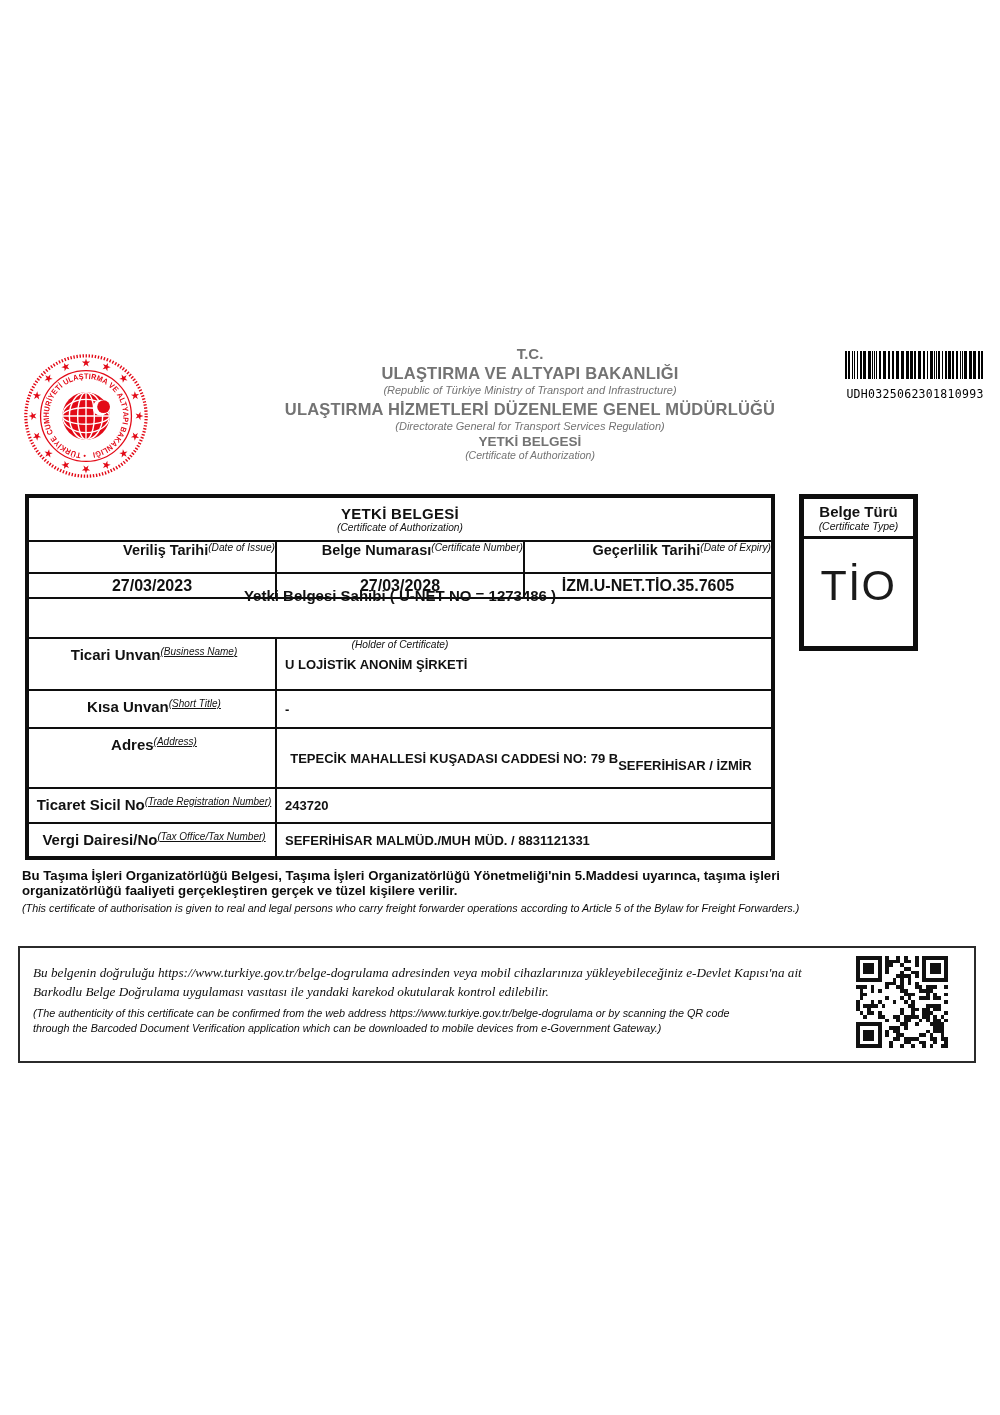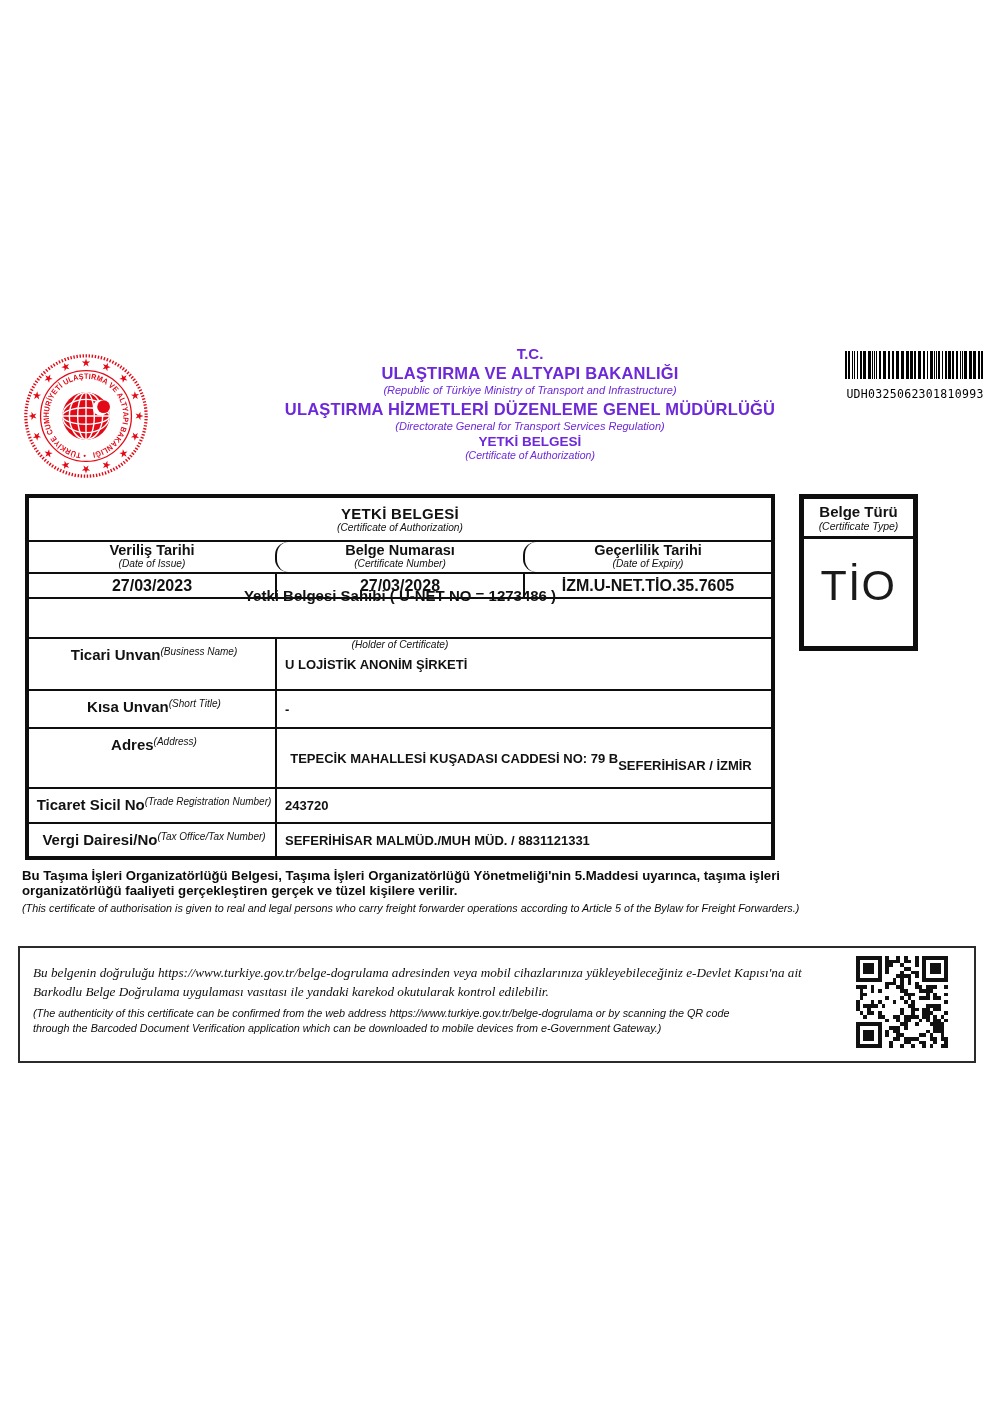--- a/index.html
+++ b/index.html
@@ -1,21 +1,21 @@
 <!DOCTYPE html>
 <html><head>
 <meta charset="utf-8">
 <style>
   html,body{margin:0;padding:0;background:#fff;}
   .page{position:relative;width:1000px;height:1415px;background:#ffffff;overflow:hidden;
         font-family:"Liberation Sans",sans-serif;color:#111;}
 
   
   .emblem{position:absolute;left:22px;top:352px;width:128px;height:128px;}
-  .header{position:absolute;left:150px;top:345px;width:760px;text-align:center;color:#6d28d9;}
+  .header{position:absolute;left:150px;top:345px;width:760px;text-align:center;color:#737373;}
   .h-tc{font-size:15px;font-weight:bold;}
   .h-min{font-size:16.5px;font-weight:bold;margin-top:2px;letter-spacing:.2px;}
   .h-min-en{font-size:11px;font-style:italic;margin-top:1px;}
   .h-dir{font-size:16.5px;font-weight:bold;margin-top:4px;letter-spacing:.2px;}
   .h-dir-en{font-size:11px;font-style:italic;margin-top:1px;}
   .h-yb{font-size:13.5px;font-weight:bold;margin-top:2px;}
   .h-yb-en{font-size:10.5px;font-style:italic;}
 
   .barcode{position:absolute;left:845px;top:351px;width:140px;text-align:center;}
   .barcode svg{display:block;}
@@ -23,31 +23,31 @@
                margin-top:8px;white-space:nowrap;color:#000;}
 
   
   .ctable{position:absolute;left:25px;top:494px;width:750px;border:4px solid #0e0e0e;
           box-sizing:border-box;background:#fff;}
   .t-title{height:42px;display:flex;flex-direction:column;justify-content:center;text-align:center;}
   .t-title .big{font-size:15px;font-weight:bold;letter-spacing:.3px;}
   .sub{font-size:10.2px;font-style:italic;font-weight:normal;}
   .t-cols,.t-vals{display:grid;grid-template-columns:246px 248px 1fr;border-top:2px solid #0e0e0e;}
   .t-cols>div+div,.t-vals>div+div{border-left:2px solid #0e0e0e;}
-  .t-col{height:30px;display:flex;flex-direction:column;justify-content:flex-start;text-align:center;border-radius:13px;}
+  .t-col{height:30px;display:flex;flex-direction:row;justify-content:flex-end;text-align:center;}
   .t-col .lbl{font-size:14.5px;font-weight:bold;}
   .t-val{height:23px;display:flex;align-items:center;justify-content:center;
          font-size:16px;font-weight:bold;}
   .t-holder{border-top:2px solid #0e0e0e;height:38px;display:flex;flex-direction:column;
             justify-content:center;text-align:center;gap:35px;}
   .t-holder .big{font-size:15px;font-weight:bold;}
   .t-row{display:grid;grid-template-columns:246px 1fr;border-top:2px solid #0e0e0e;}
   .t-row .lab{padding:7px 0 4px 4px;display:flex;flex-direction:row;justify-content:center;}
   .t-row .lab .lbl{font-size:15px;font-weight:bold;}
-  .t-row .lab .sub{font-size:10px;}
+  .t-row .lab .sub{font-size:10px;text-decoration:underline;}
   .t-row .val{border-left:2px solid #0e0e0e;display:flex;align-items:center;
               font-size:13px;font-weight:bold;padding-left:8px;}
   .r-ticari{min-height:50px;} .r-kisa{min-height:36px;} .r-adres{min-height:58px;}
   .r-sicil{min-height:33px;} .r-vergi{min-height:32px;}
   .val-col{align-items:stretch;justify-content:center;padding-right:0;}
   .val-col .l1{text-align:left;}
   .val-col .l2{text-align:right;padding-right:14px;margin-top:14px;}
 
   
   .typebox{position:absolute;left:799px;top:494px;width:119px;height:157px;

